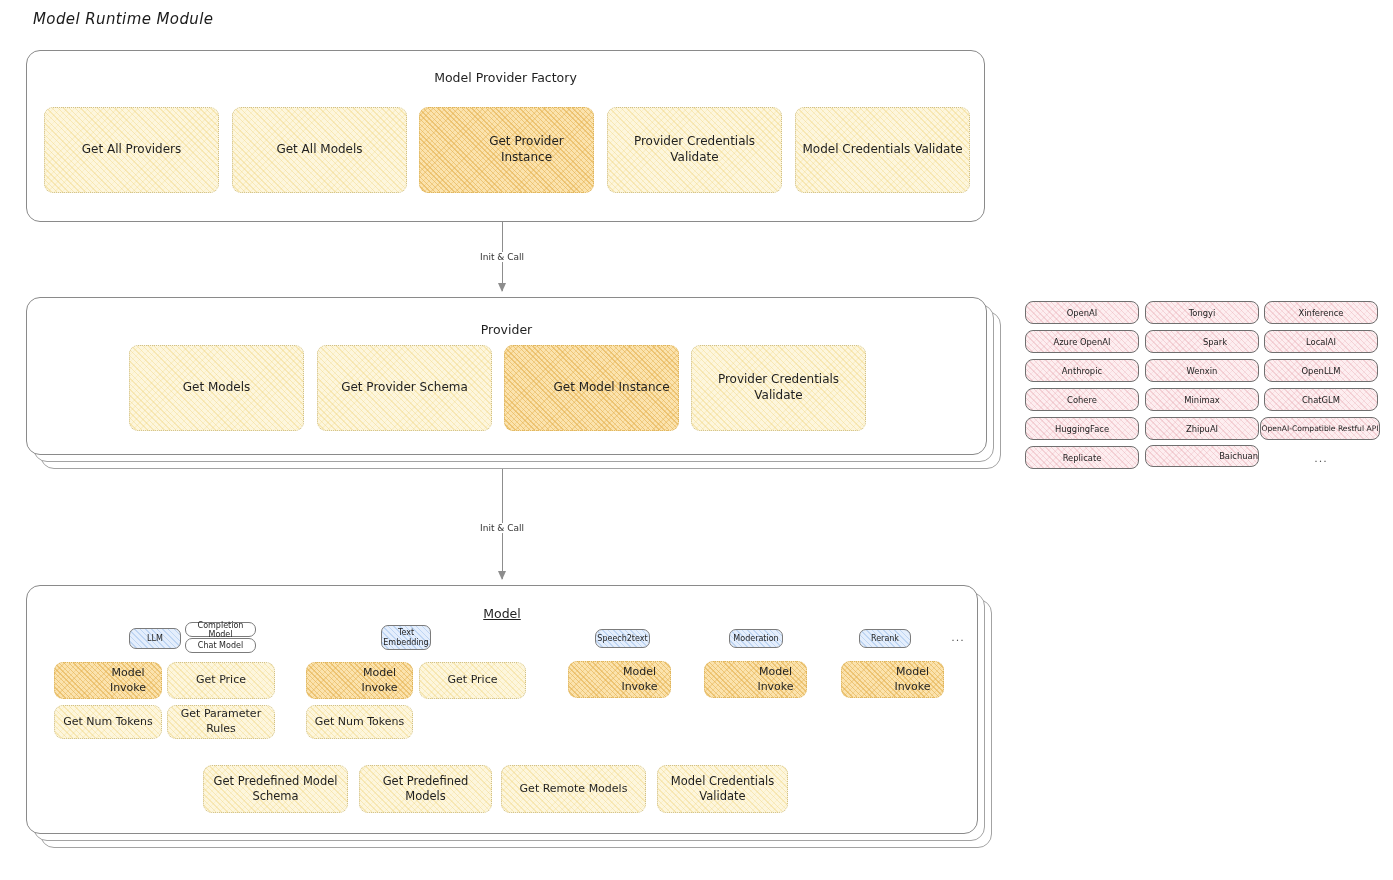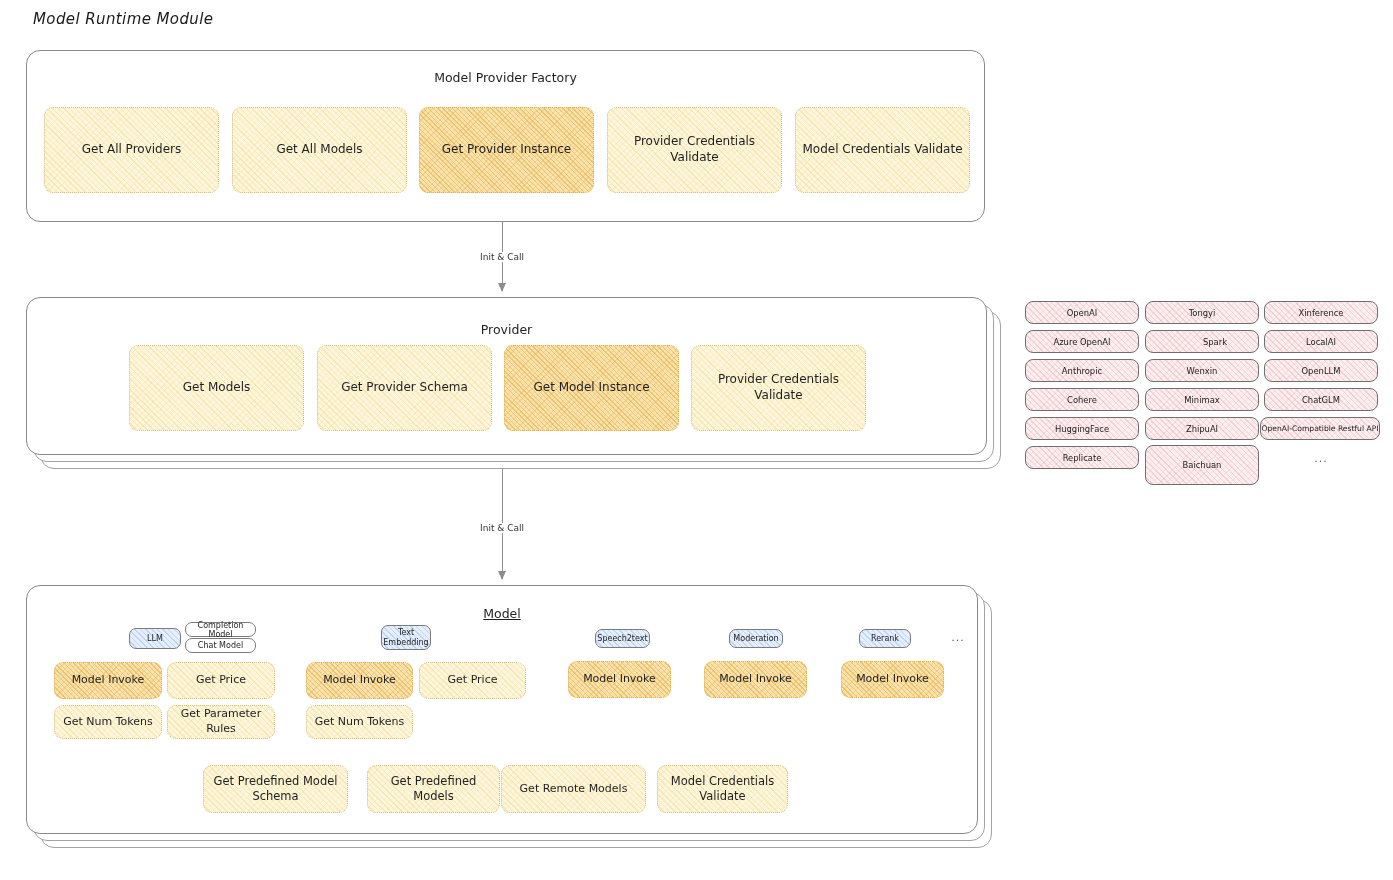--- a/index.html
+++ b/index.html
@@ -36,20 +36,21 @@
     background-image:
       repeating-linear-gradient(45deg, rgba(239,209,118,.40) 0 1px, rgba(255,255,255,0) 1px 4px),
       repeating-linear-gradient(-45deg, rgba(239,209,118,.18) 0 1px, rgba(255,255,255,0) 1px 5px);
   }
   .node.hi{
     border:1.3px dotted #dcb45c;
     background-color:#fbe3ae;
     background-image:
       repeating-linear-gradient(45deg, rgba(226,172,70,.55) 0 1px, rgba(255,255,255,0) 1px 3.4px),
       repeating-linear-gradient(-45deg, rgba(226,172,70,.30) 0 1px, rgba(255,255,255,0) 1px 4.4px);
+    padding-left: 40px;
   }
   .node-label{pointer-events:none;padding:0 6px;}
 
   
   .chip{
     border-radius:8px;border:1.2px solid #6f6f6f;
     display:flex;align-items:center;justify-content:center;text-align:center;
     font-size:8.4px;color:#222;
     background-color:#fdeef0;
     background-image:
@@ -156,21 +157,21 @@
 </div>
 <div class="abs chip" style="left:1145px;top:359px;width:114px;height:23px;">
   <span>Wenxin</span>
 </div>
 <div class="abs chip" style="left:1145px;top:388px;width:114px;height:23px;">
   <span>Minimax</span>
 </div>
 <div class="abs chip" style="left:1145px;top:417px;width:114px;height:23px;">
   <span>ZhipuAI</span>
 </div>
-<div class="abs chip" style="left:1145px;top:445px;width:114px;height:40px;">
+<div class="abs chip" style="left:1145px;top:445px;width:114px;height:22px;justify-content:flex-end;">
   <span>Baichuan</span>
 </div>
 
 <div class="abs chip" style="left:1264px;top:301px;width:114px;height:23px;border-radius:8px;">
   <span>Xinference</span>
 </div>
 <div class="abs chip" style="left:1264px;top:330px;width:114px;height:23px;">
   <span>LocalAI</span>
 </div>
 <div class="abs chip" style="left:1264px;top:359px;width:114px;height:23px;">
@@ -249,21 +250,21 @@
 </div>
 <div class="abs node hi" style="left:841px;top:661px;width:103px;height:37px;">
   <span class="node-label" style="font-size:11px;">Model Invoke</span>
 </div>
 
 <div class="abs ell" style="left:944px;top:631px;width:28px;">...</div>
 
 <div class="abs node" style="left:203px;top:765px;width:145px;height:48px;">
   <span class="node-label" style="font-size:11.5px;">Get Predefined Model Schema</span>
 </div>
-<div class="abs node" style="left:359px;top:765px;width:133px;height:48px;margin-left:8px;">
+<div class="abs node" style="left:359px;top:765px;width:133px;height:48px;">
   <span class="node-label" style="font-size:11.5px;">Get Predefined Models</span>
 </div>
 <div class="abs node" style="left:501px;top:765px;width:145px;height:48px;">
   <span class="node-label" style="font-size:11px;">Get Remote Models</span>
 </div>
 <div class="abs node" style="left:657px;top:765px;width:131px;height:48px;">
   <span class="node-label" style="font-size:11.5px;">Model Credentials Validate</span>
 </div>
 
 </body></html>

